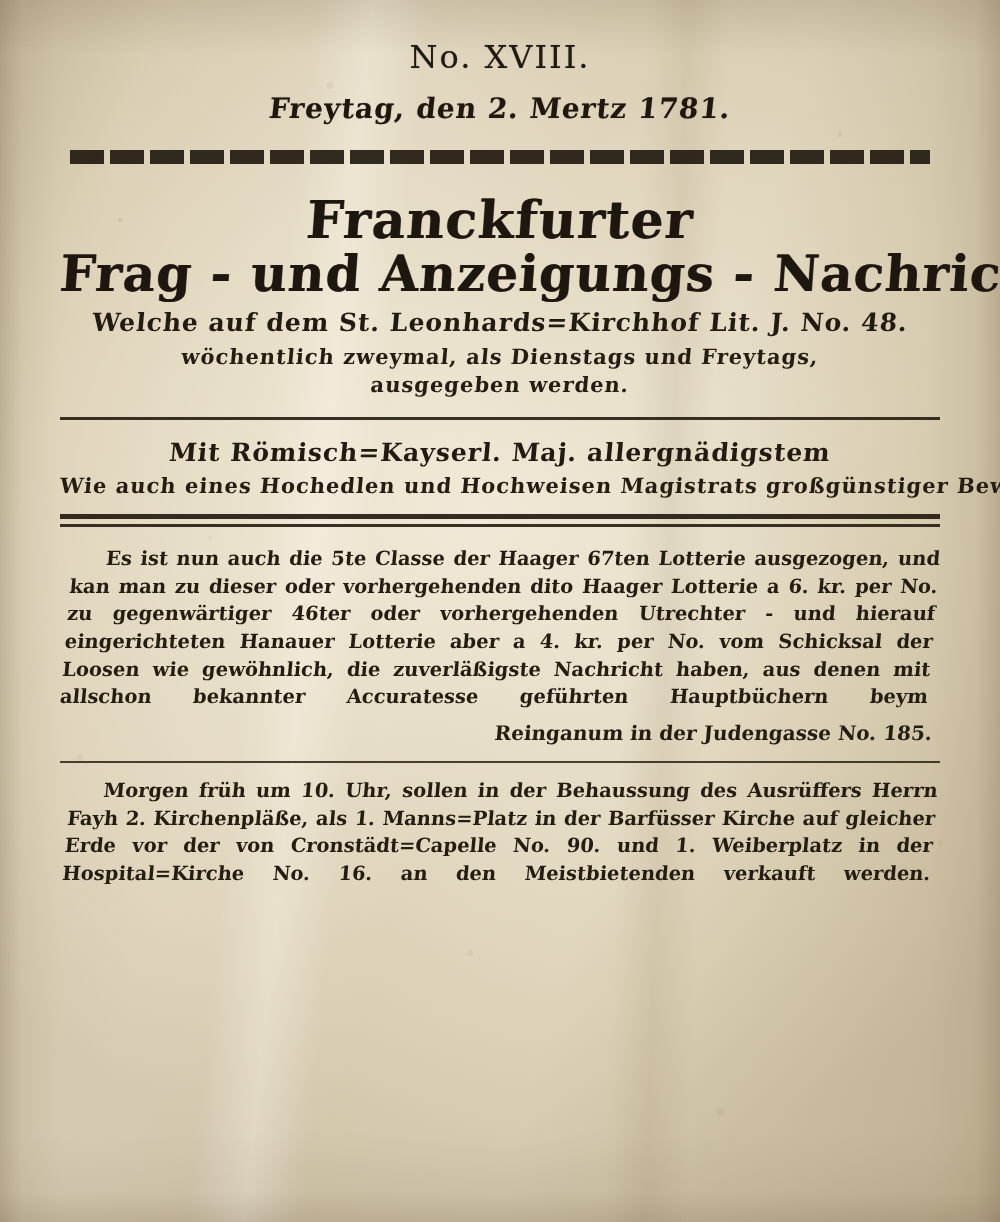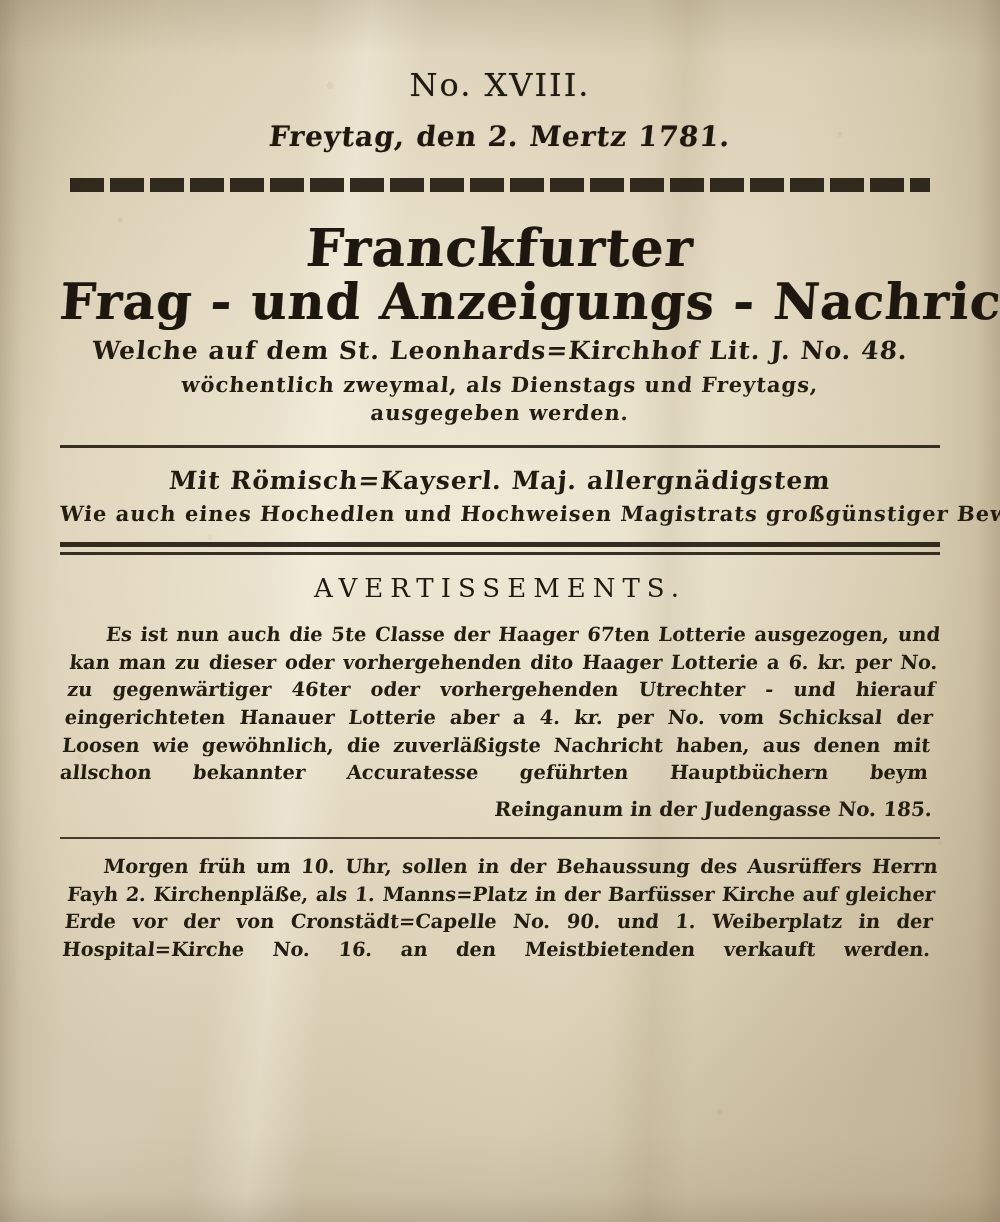--- a/index.html
+++ b/index.html
@@ -54,21 +54,21 @@
       linear-gradient(96deg, rgba(255,255,255,0) 28%, rgba(255,252,242,0.30) 33%, rgba(255,255,255,0) 38%),
       linear-gradient(92deg, rgba(255,255,255,0) 62%, rgba(120,98,62,0.10) 66%, rgba(255,255,255,0) 70%);
     pointer-events: none;
   }
 
   .content {
     position: relative;
     z-index: 3;
     width: 880px;
     margin: 0 auto;
-    padding-top: 66px;
+    padding-top: 38px;
     color: #241d12;
     text-align: center;
   }
 
   
   .issue-no {
     font-family: "DejaVu Serif", serif;
     font-size: 32px;
     letter-spacing: 2px;
     color: #1f1a11;
@@ -260,21 +260,20 @@
     <div class="rule-thin"></div>
 
     <div class="fraktur privilege-line">Mit Römisch=Kayserl. Maj. allergnädigstem</div>
     <div class="fraktur bewilligung">Wie auch eines Hochedlen und Hochweisen Magistrats großgünstiger Bewilligung.</div>
 
     <div class="rule-double">
       <div class="r1"></div>
       <div class="r2"></div>
     </div>
 
-    <div class="avertissement-head">AVERTISSEMENTS.</div>
 
     <div class="article">
       <p><span class="indent"></span><span>Es ist nun auch die 5te Classe der Haager 67ten Lotterie ausgezogen, und kan man zu dieser oder vorhergehenden dito Haager Lotterie a 6. kr. per No. zu gegenwärtiger 46ter oder vorhergehenden Utrechter - und hierauf eingerichteten Hanauer Lotterie aber a 4. kr. per No. vom Schicksal der Loosen wie gewöhnlich, die zuverläßigste Nachricht haben, aus denen mit allschon bekannter Accuratesse geführten Hauptbüchern beym</span></p>
     </div>
     <div class="signature">Reinganum in der Judengasse No. 185.</div>
 
     <div class="rule-plain"></div>
 
     <div class="article">
       <p><span class="indent"></span><span>Morgen früh um 10. Uhr, sollen in der Behaussung des Ausrüffers Herrn Fayh 2. Kirchenpläße, als 1. Manns=Platz in der Barfüsser Kirche auf gleicher Erde vor der von Cronstädt=Capelle No. 90. und 1. Weiberplatz in der Hospital=Kirche No. 16. an den Meistbietenden verkauft werden.</span></p>

